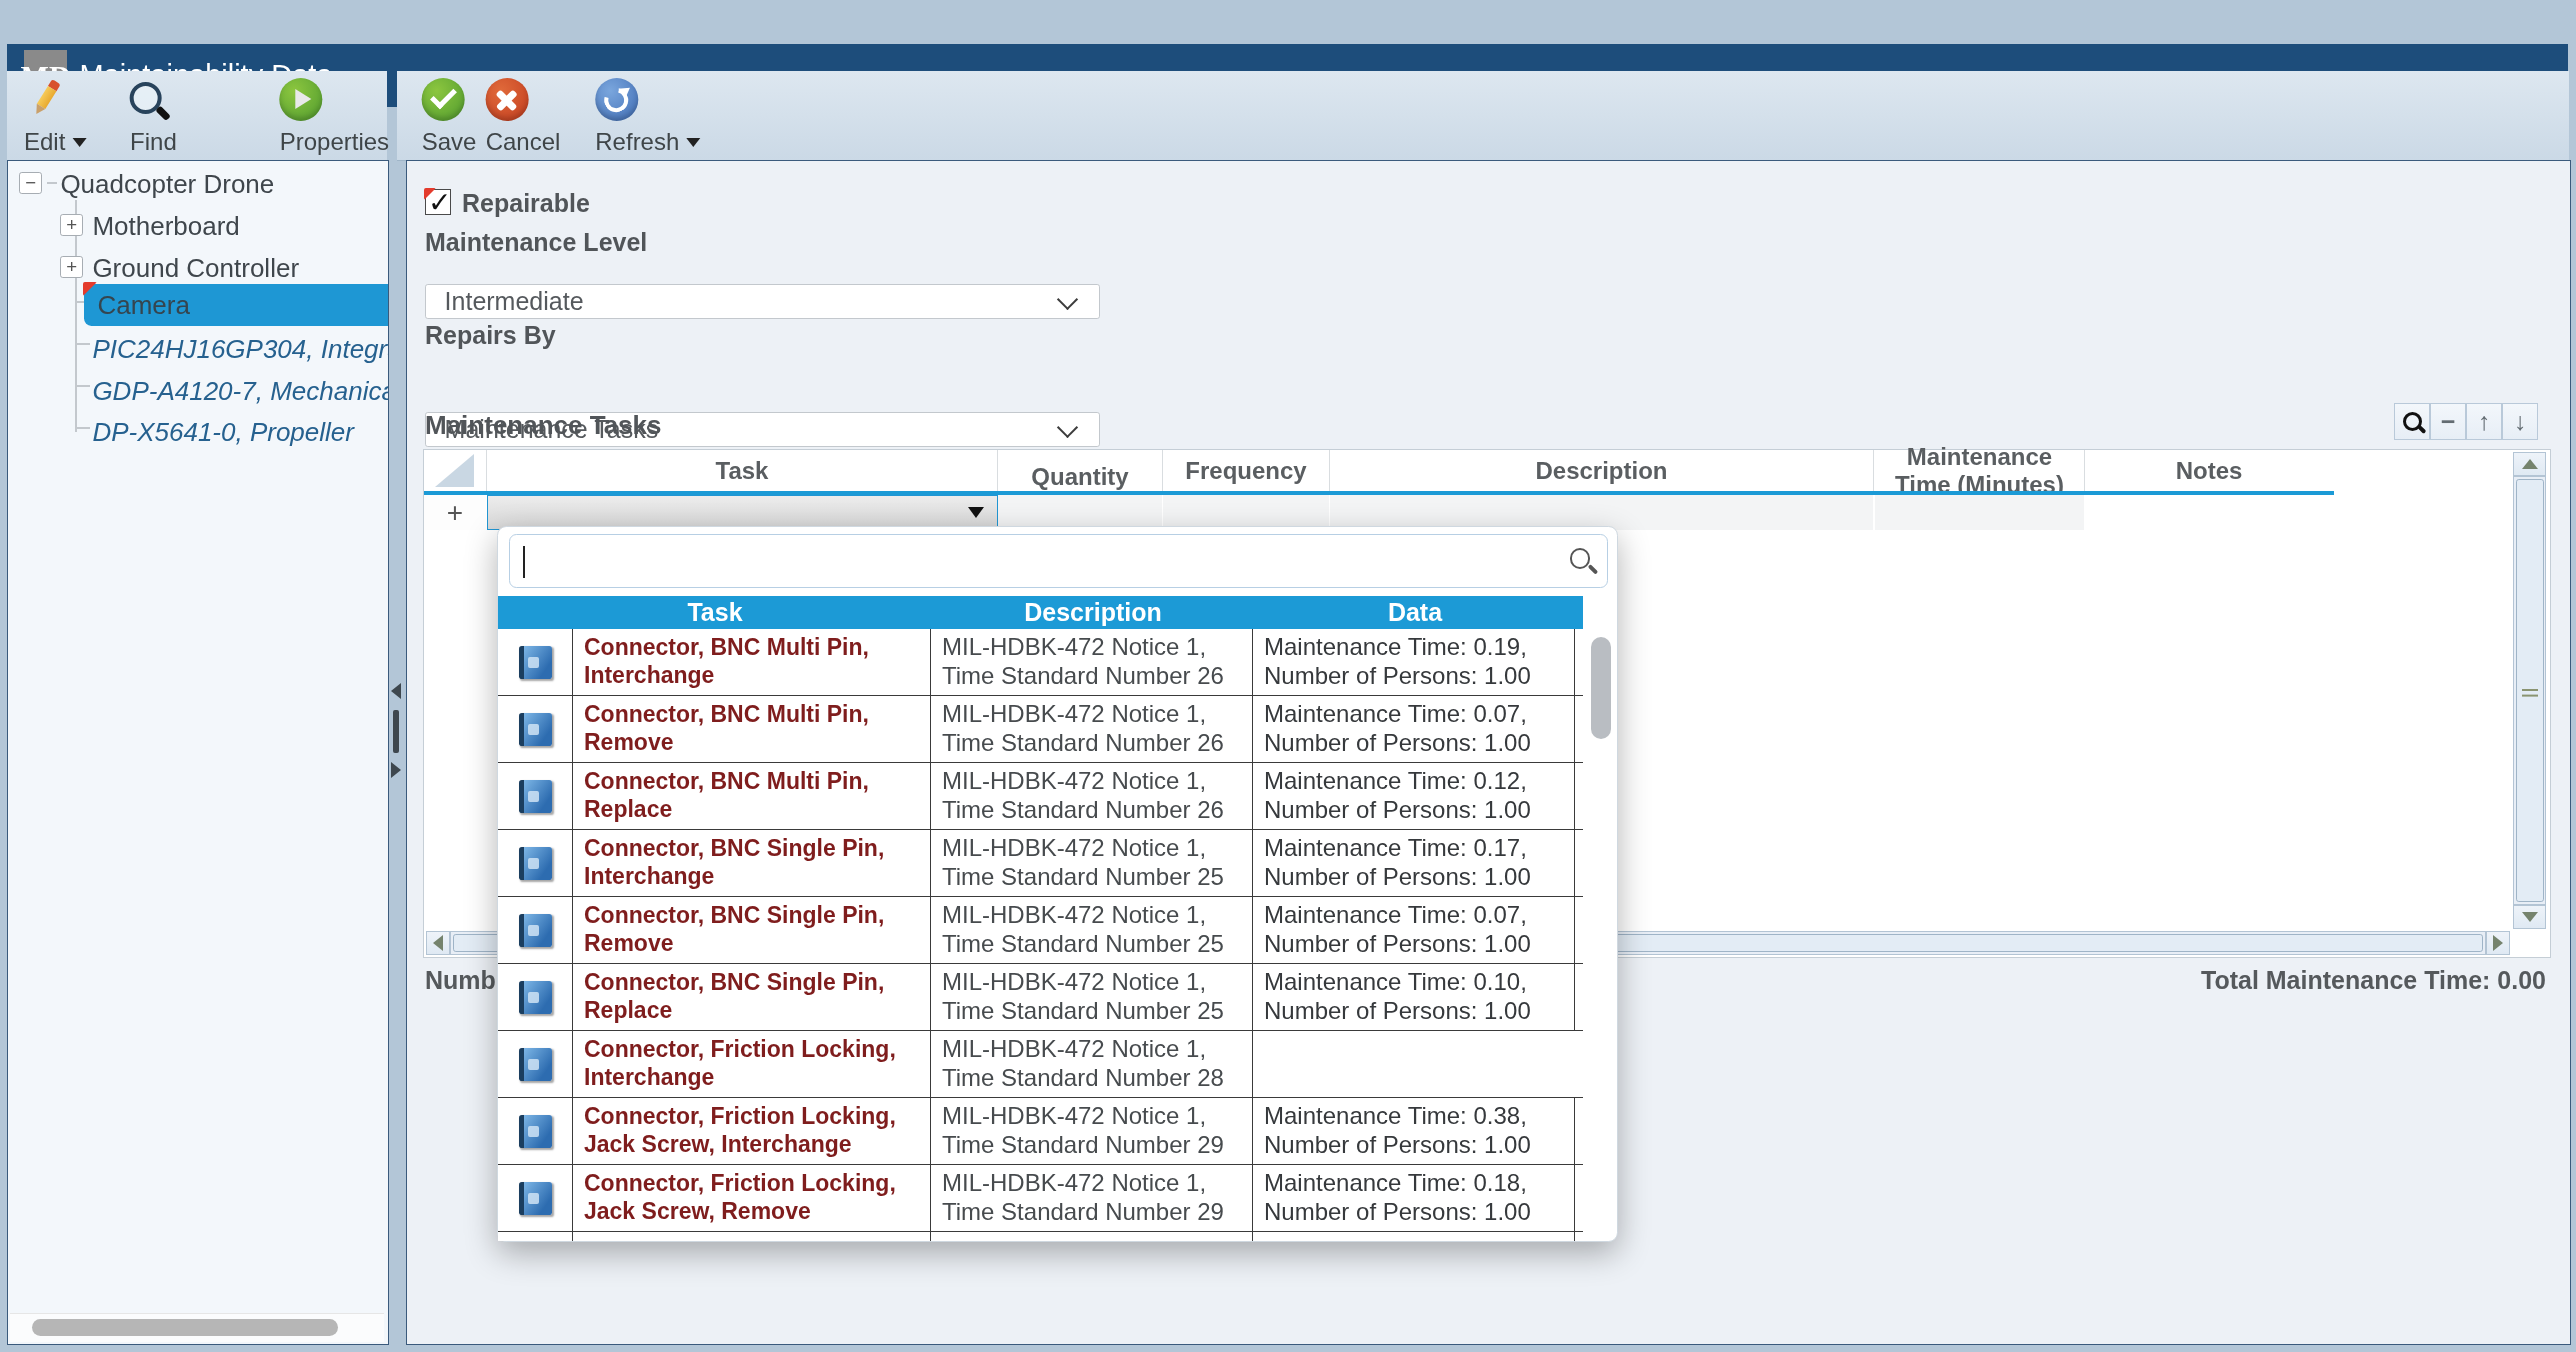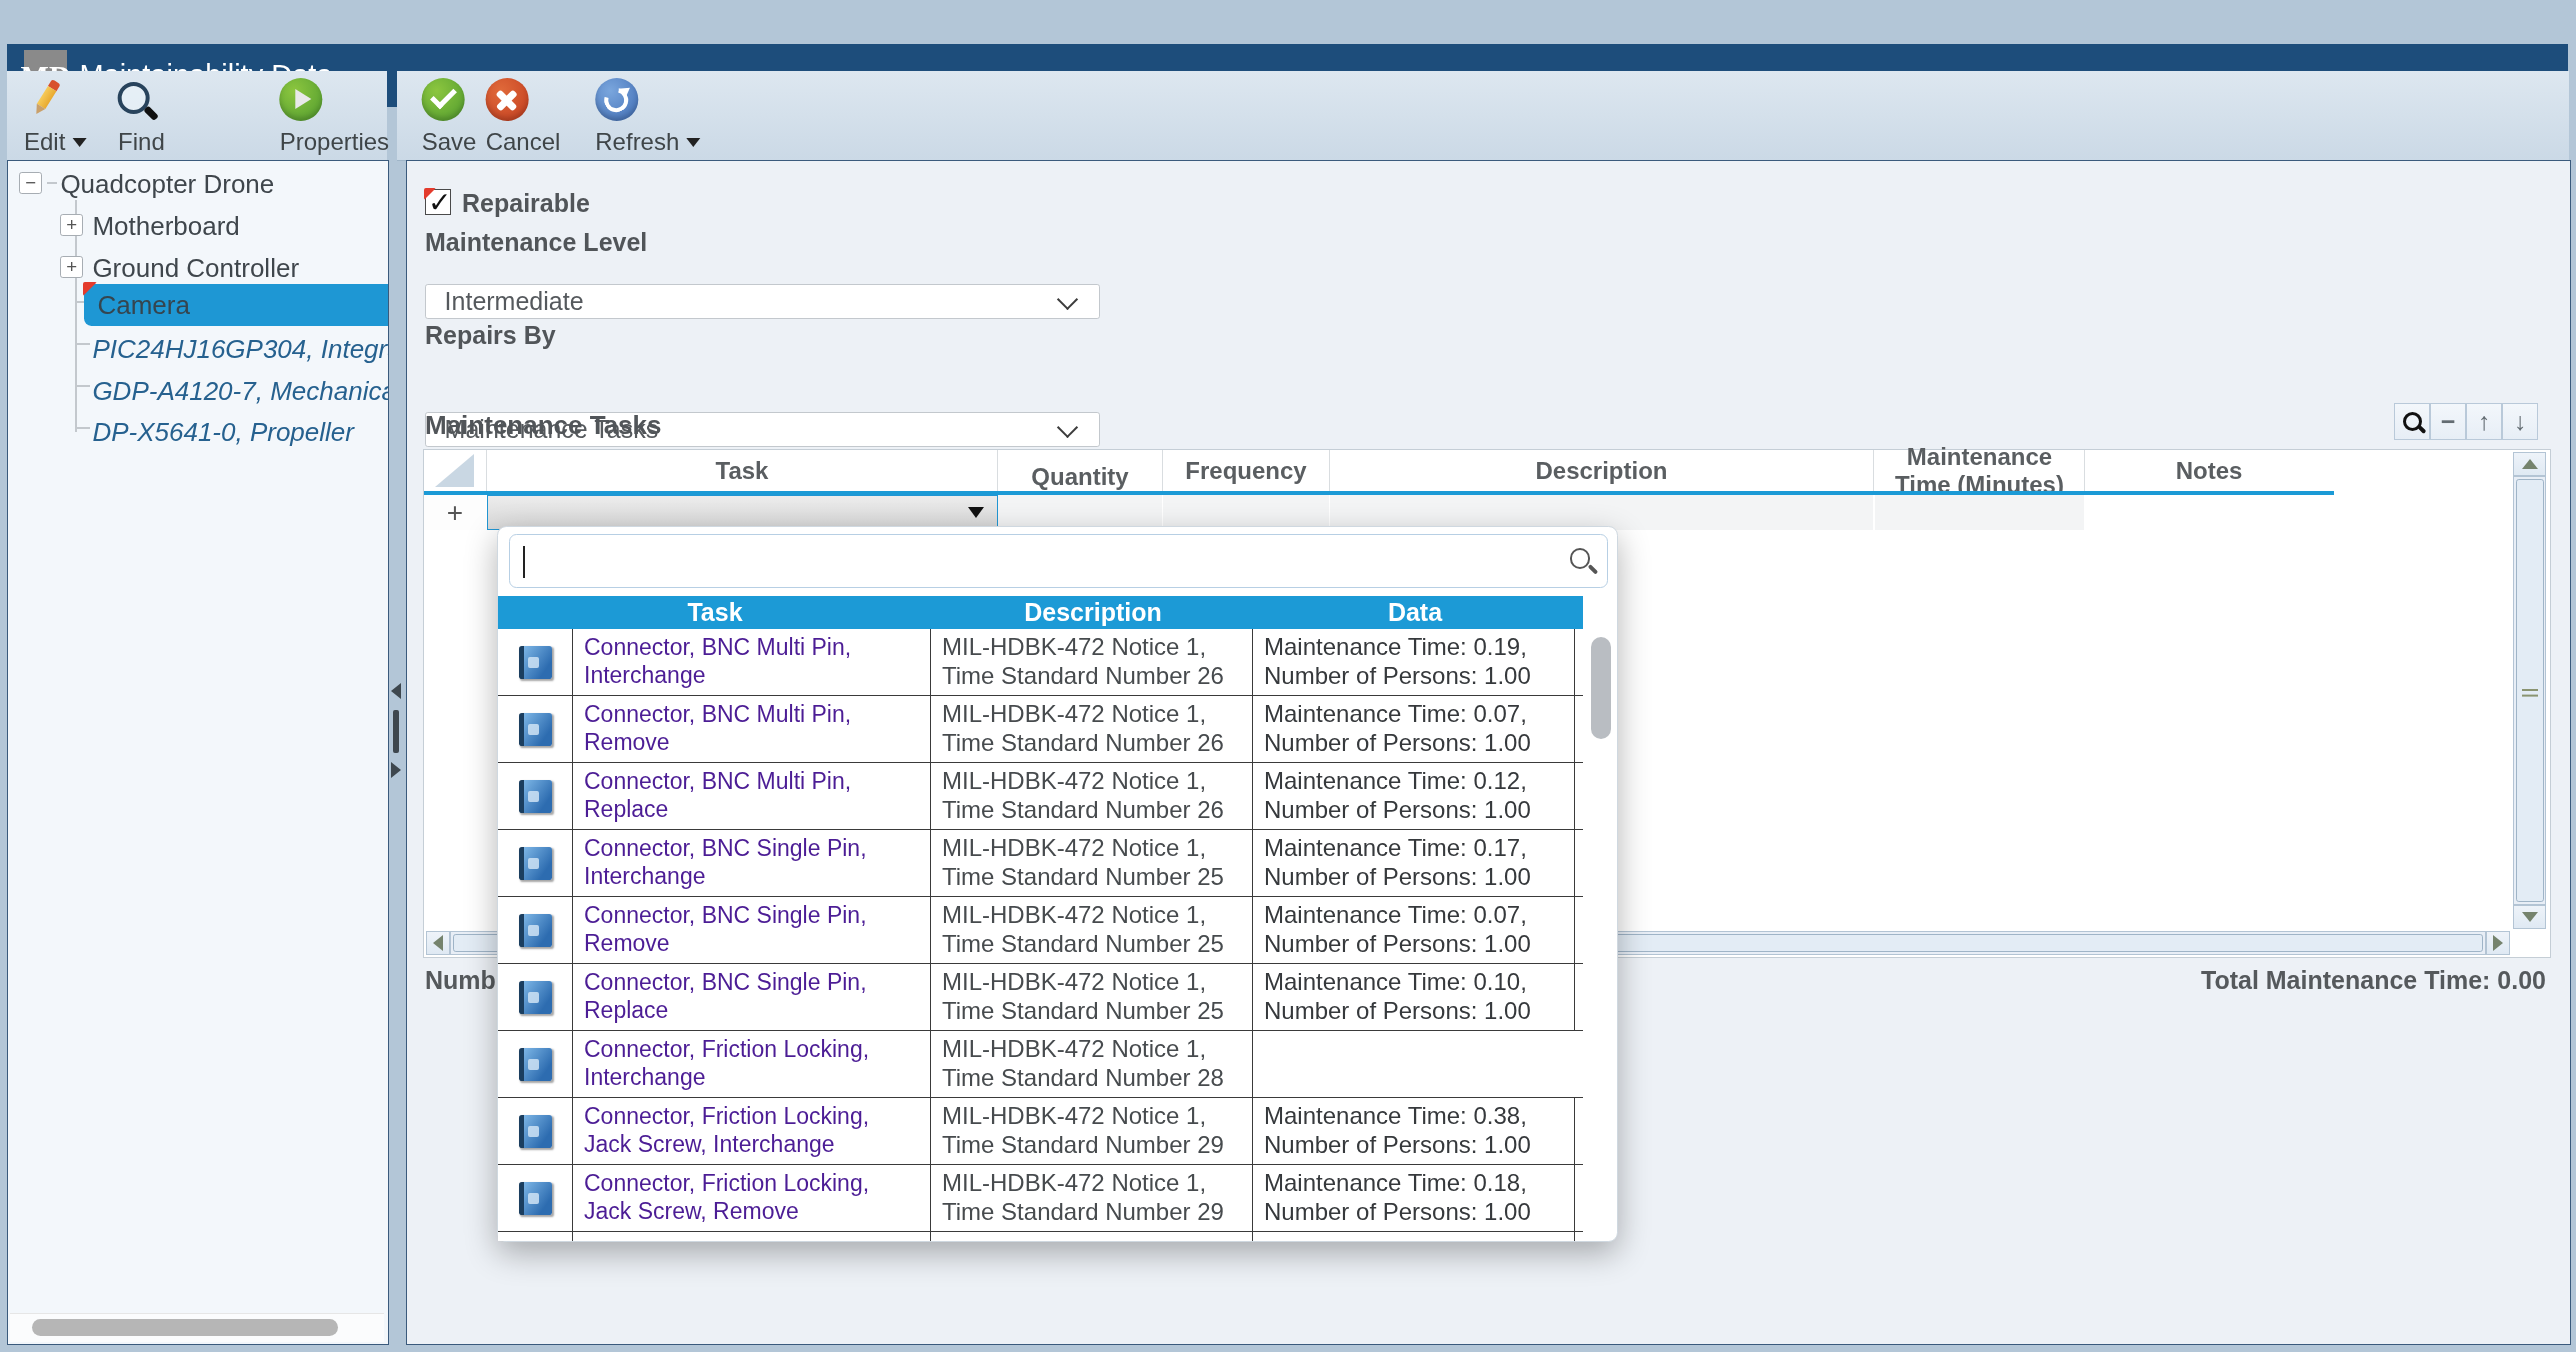--- a/index.html
+++ b/index.html
@@ -112,21 +112,21 @@
   .ddsearch{left:11px;top:7.4px;width:1099px;height:54px;border:1.9px solid #b7cfe4;border-radius:7.4px;background:#fff;box-sizing:border-box;}
   .ddcaret{position:absolute;left:13px;top:10.2px;width:1.9px;height:32px;background:#222;}
   .ddmag{position:absolute;right:16.7px;top:13px;width:16.7px;height:16.7px;border:2.8px solid #555;border-radius:50%;}
   .ddmag::after{content:"";position:absolute;right:-6.5px;bottom:-8.4px;width:3.7px;height:11px;background:#555;border-radius:1.9px;transform:rotate(-45deg);}
   .ddheader{left:0px;top:69px;width:1085px;height:33px;background:#1c9ad6;display:flex;}
   .ddheader .hc{color:#fff;font-weight:bold;font-size:25px;display:flex;align-items:center;justify-content:center;}
   .ddview{left:0px;top:102px;width:1085px;height:612px;overflow:hidden;background:#fff;}
   .lrow{display:flex;height:67px;border-bottom:0.9px solid #3a3a3a;box-sizing:border-box;}
   .lc{box-sizing:border-box;display:flex;align-items:center;}
   .lc-icon{width:75px;justify-content:center;border-right:0.9px solid #3a3a3a;}
-  .lc-task{width:358px;padding:0 7.4px 0 11px;border-right:0.9px solid #3a3a3a;font-weight:normal;font-size:23px;color:#4c1d95;line-height:1.2;}
+  .lc-task{width:358px;padding:0 7.4px 0 11px;border-right:0.9px solid #3a3a3a;font-weight:bold;font-size:23px;color:#7f1d1d;line-height:1.2;}
   .lc-desc{width:322px;padding:0 7.4px 0 11px;border-right:0.9px solid #3a3a3a;font-size:24px;color:#474b4e;line-height:1.2;}
   .lc-data{width:322px;padding:0 7.4px 0 11px;border-right:0.9px solid #3a3a3a;font-size:24px;color:#36393c;line-height:1.2;}
   .book{width:28px;height:33px;border-radius:2.8px;background:linear-gradient(125deg,#7db6e6 0%,#2d6cb0 75%);
     border-left:5.6px solid #1b3e5f;box-shadow:1.9px 1.9px 1.9px rgba(0,0,0,.35);position:relative;}
   .book::after{content:"";position:absolute;left:4.6px;top:11px;width:11px;height:11px;background:#cfe3f4;border-radius:1.9px;opacity:.85;}
   .ddsb-thumb{position:absolute;right:5.6px;top:110px;width:20.4px;height:102px;background:#b9bdc2;border-radius:10.2px;}
 </style>
 </head>
 <body>
 
@@ -146,21 +146,21 @@
           <div class="eraser"></div>
           <div class="bodyp"></div>
           <div class="tip"></div>
         </div>
     </div>
     <div class="lbl">
         <span>Edit</span>
         <span class="caret-dn"></span>
       </div>
   </div>
-  <div class="abs tbtn" style="left:134px;">
+  <div class="abs tbtn" style="left:146px;">
     <div class="mag"></div>
     <div class="lbl">
         <span>Find</span>
       </div>
   </div>
   <div class="abs tbtn" style="left:327px;">
     <div class="circle c-green">
         <div class="play"></div>
       </div>
     <div class="lbl">

